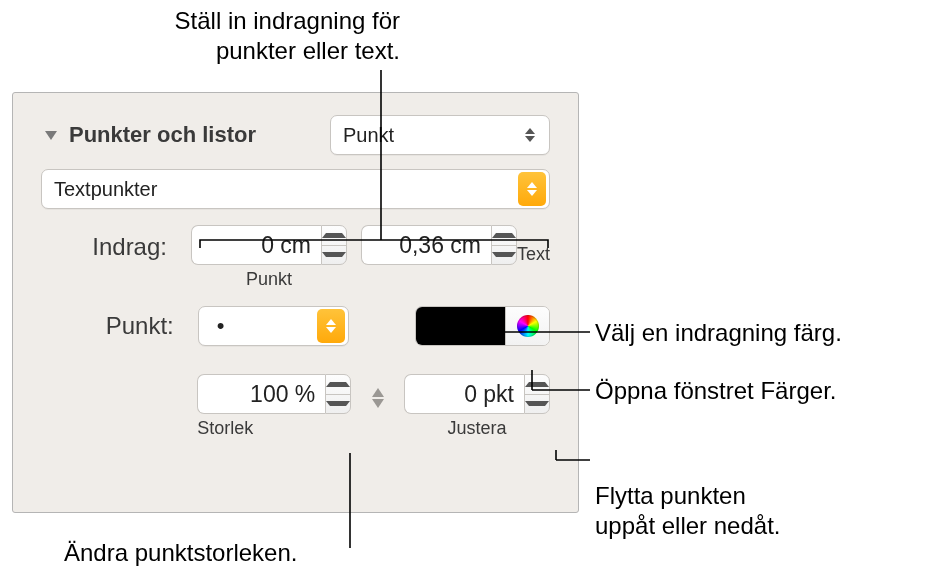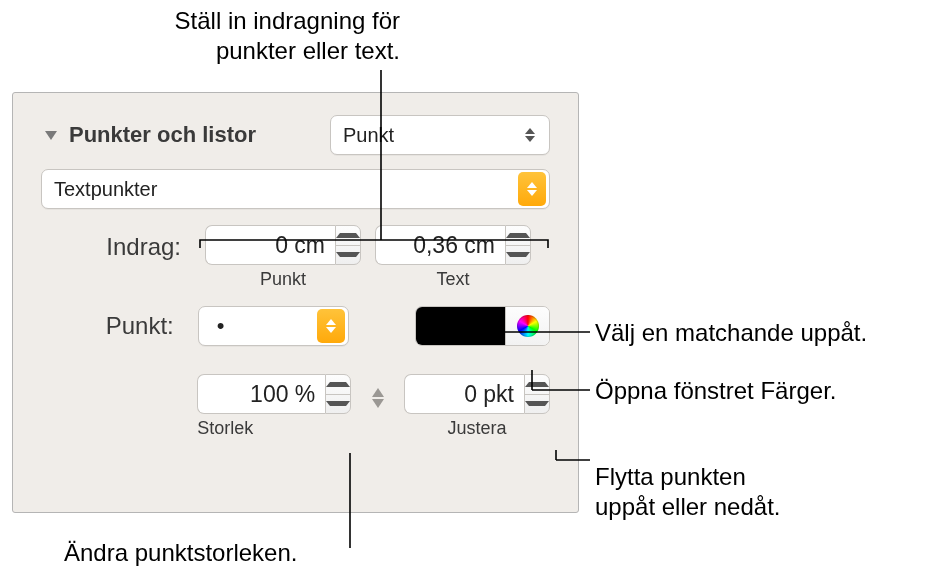--- a/index.html
+++ b/index.html
@@ -169,28 +169,28 @@
 </style>
 </head>
 <body>
 
 <div class="callout top" style="left:100px; top:6px; width:300px;">
   <span style="white-space:pre-line">Ställ in indragning för
 punkter eller text.</span>
 </div>
 
 <div class="callout right" style="left:595px; top:318px;">
-  <span>Välj en matchande uppåt.</span>
+  <span>Välj en indragning färg.</span>
 </div>
 
 <div class="callout right" style="left:595px; top:376px;">
   <span>Öppna fönstret Färger.</span>
 </div>
 
-<div class="callout right" style="left:595px; top:432px; white-space:pre-line;">
+<div class="callout right" style="left:595px; top:451px; white-space:pre-line;">
   <span>Flytta punkten
 uppåt eller nedåt.</span>
 </div>
 
 <div class="callout" style="left:64px; top:538px;">
   <span>Ändra punktstorleken.</span>
 </div>
 
 <div class="panel">
 
@@ -226,21 +226,21 @@
               <div class="chev-up"></div>
             </div>
           <div style="border-top:1px solid #c8c5c1">
               <div class="chev-down"></div>
             </div>
         </div>
       </div>
       <div class="field-label">Punkt</div>
     </div>
 
-    <div style="display:flex; flex-direction:column; align-items:center;">
+    <div style="display:flex; flex-direction:row; align-items:flex-end;">
       <div class="stepper-field">
         <div class="stepper-input" style="width:130px">0,36 cm</div>
         <div class="stepper-buttons">
           <div>
               <div class="chev-up"></div>
             </div>
           <div style="border-top:1px solid #c8c5c1">
               <div class="chev-down"></div>
             </div>
         </div>

